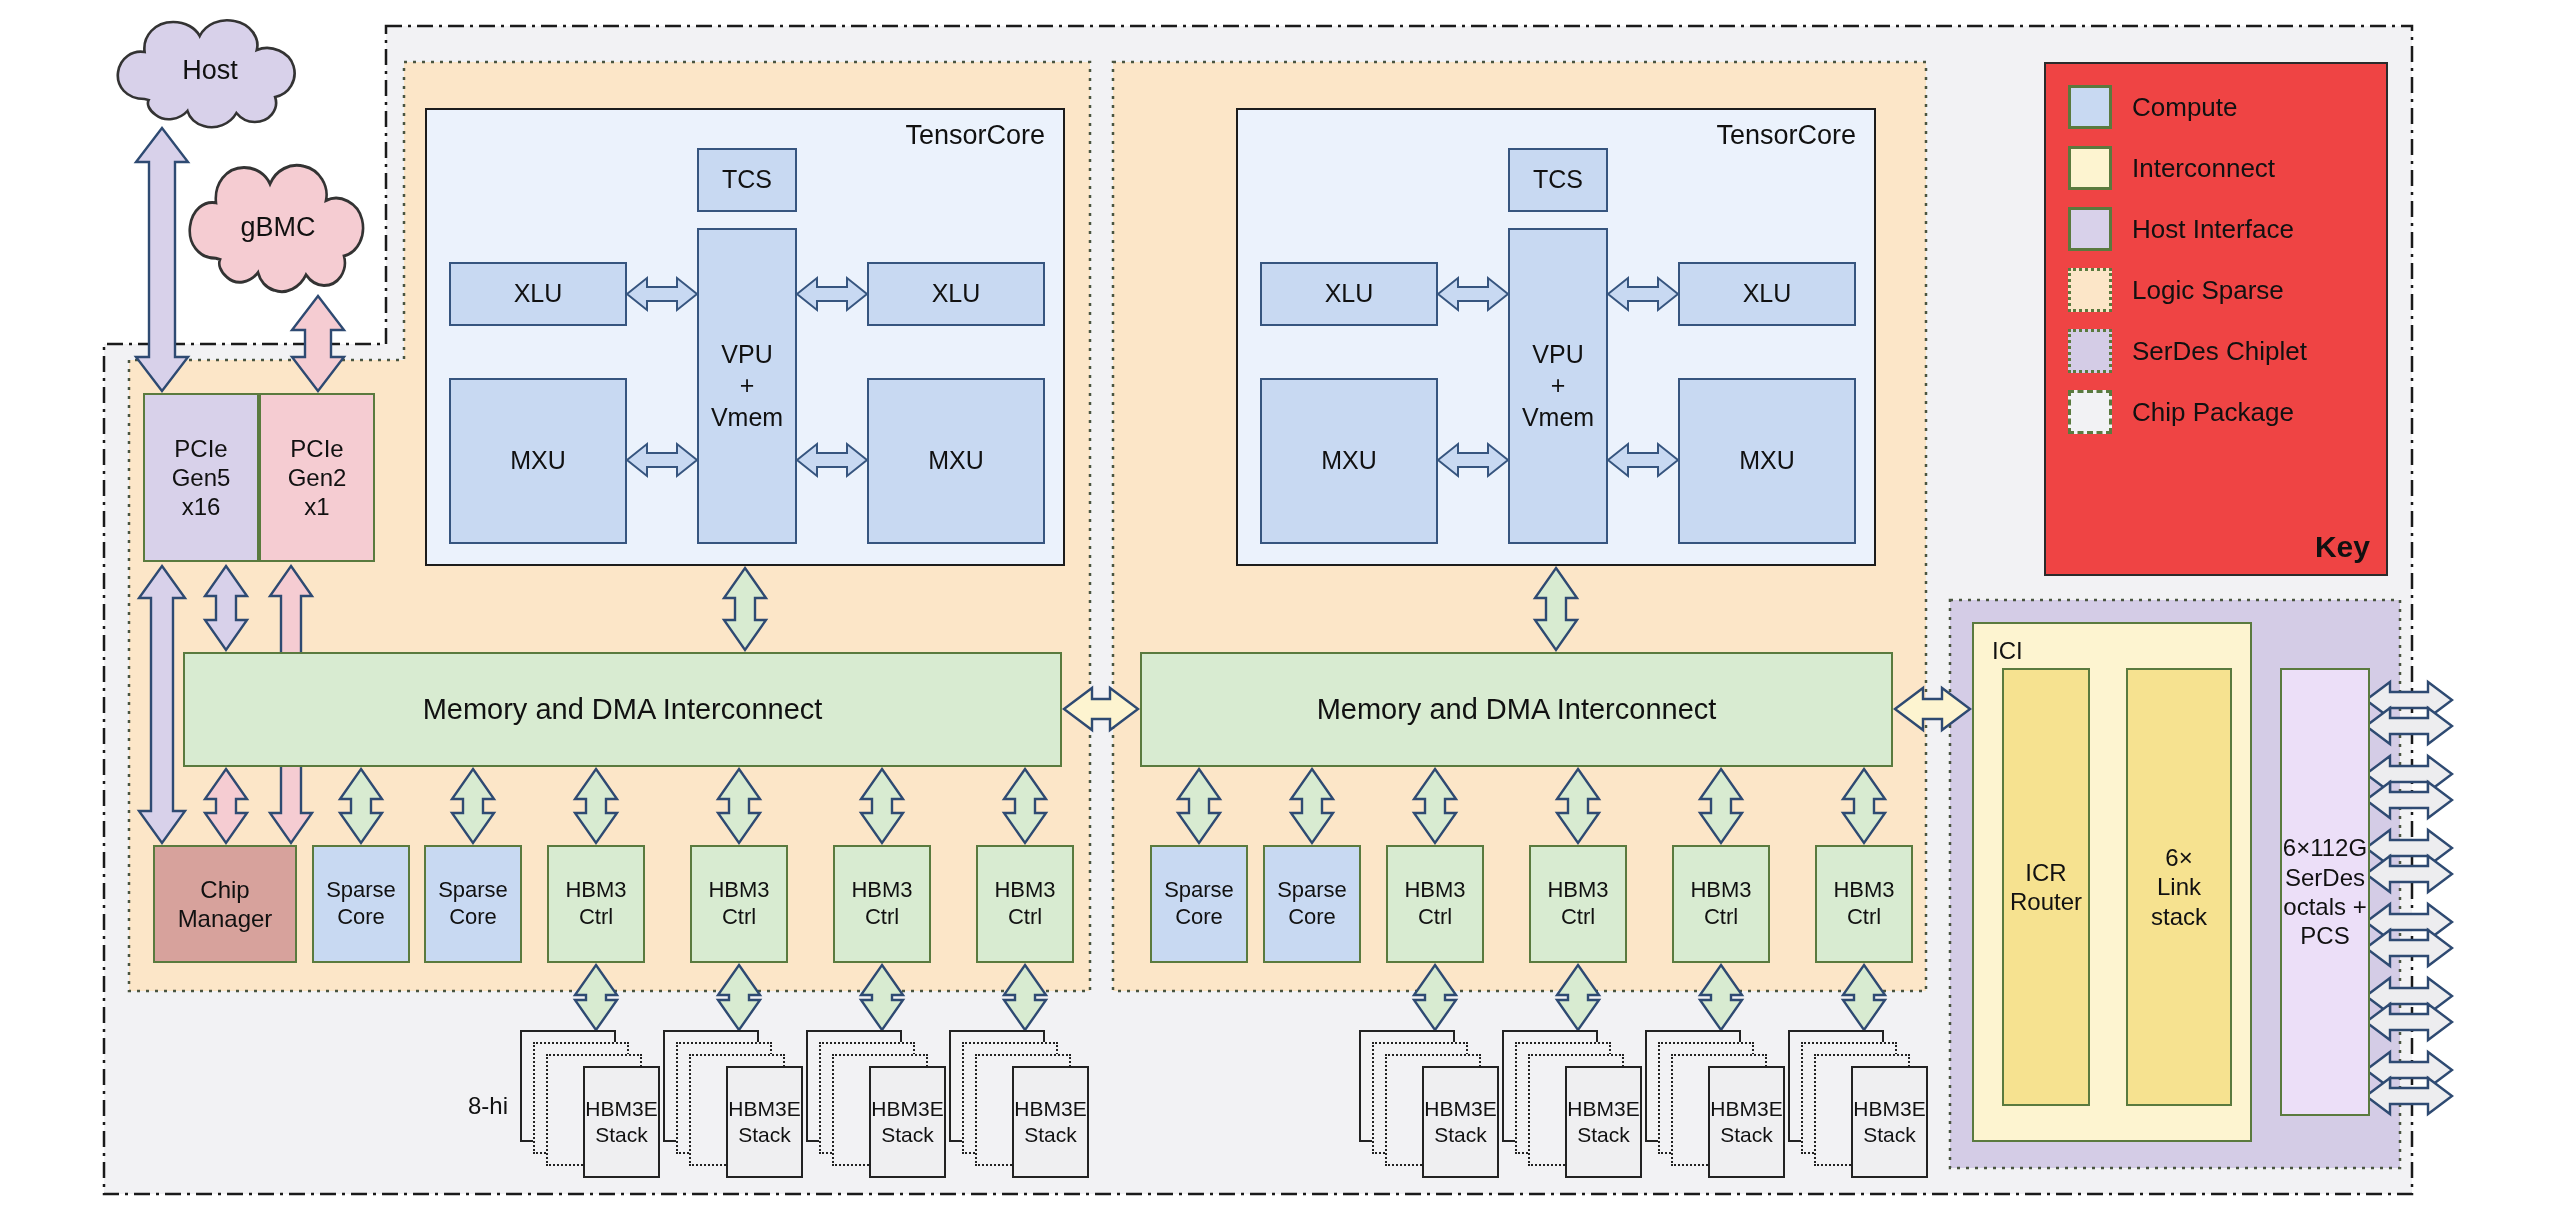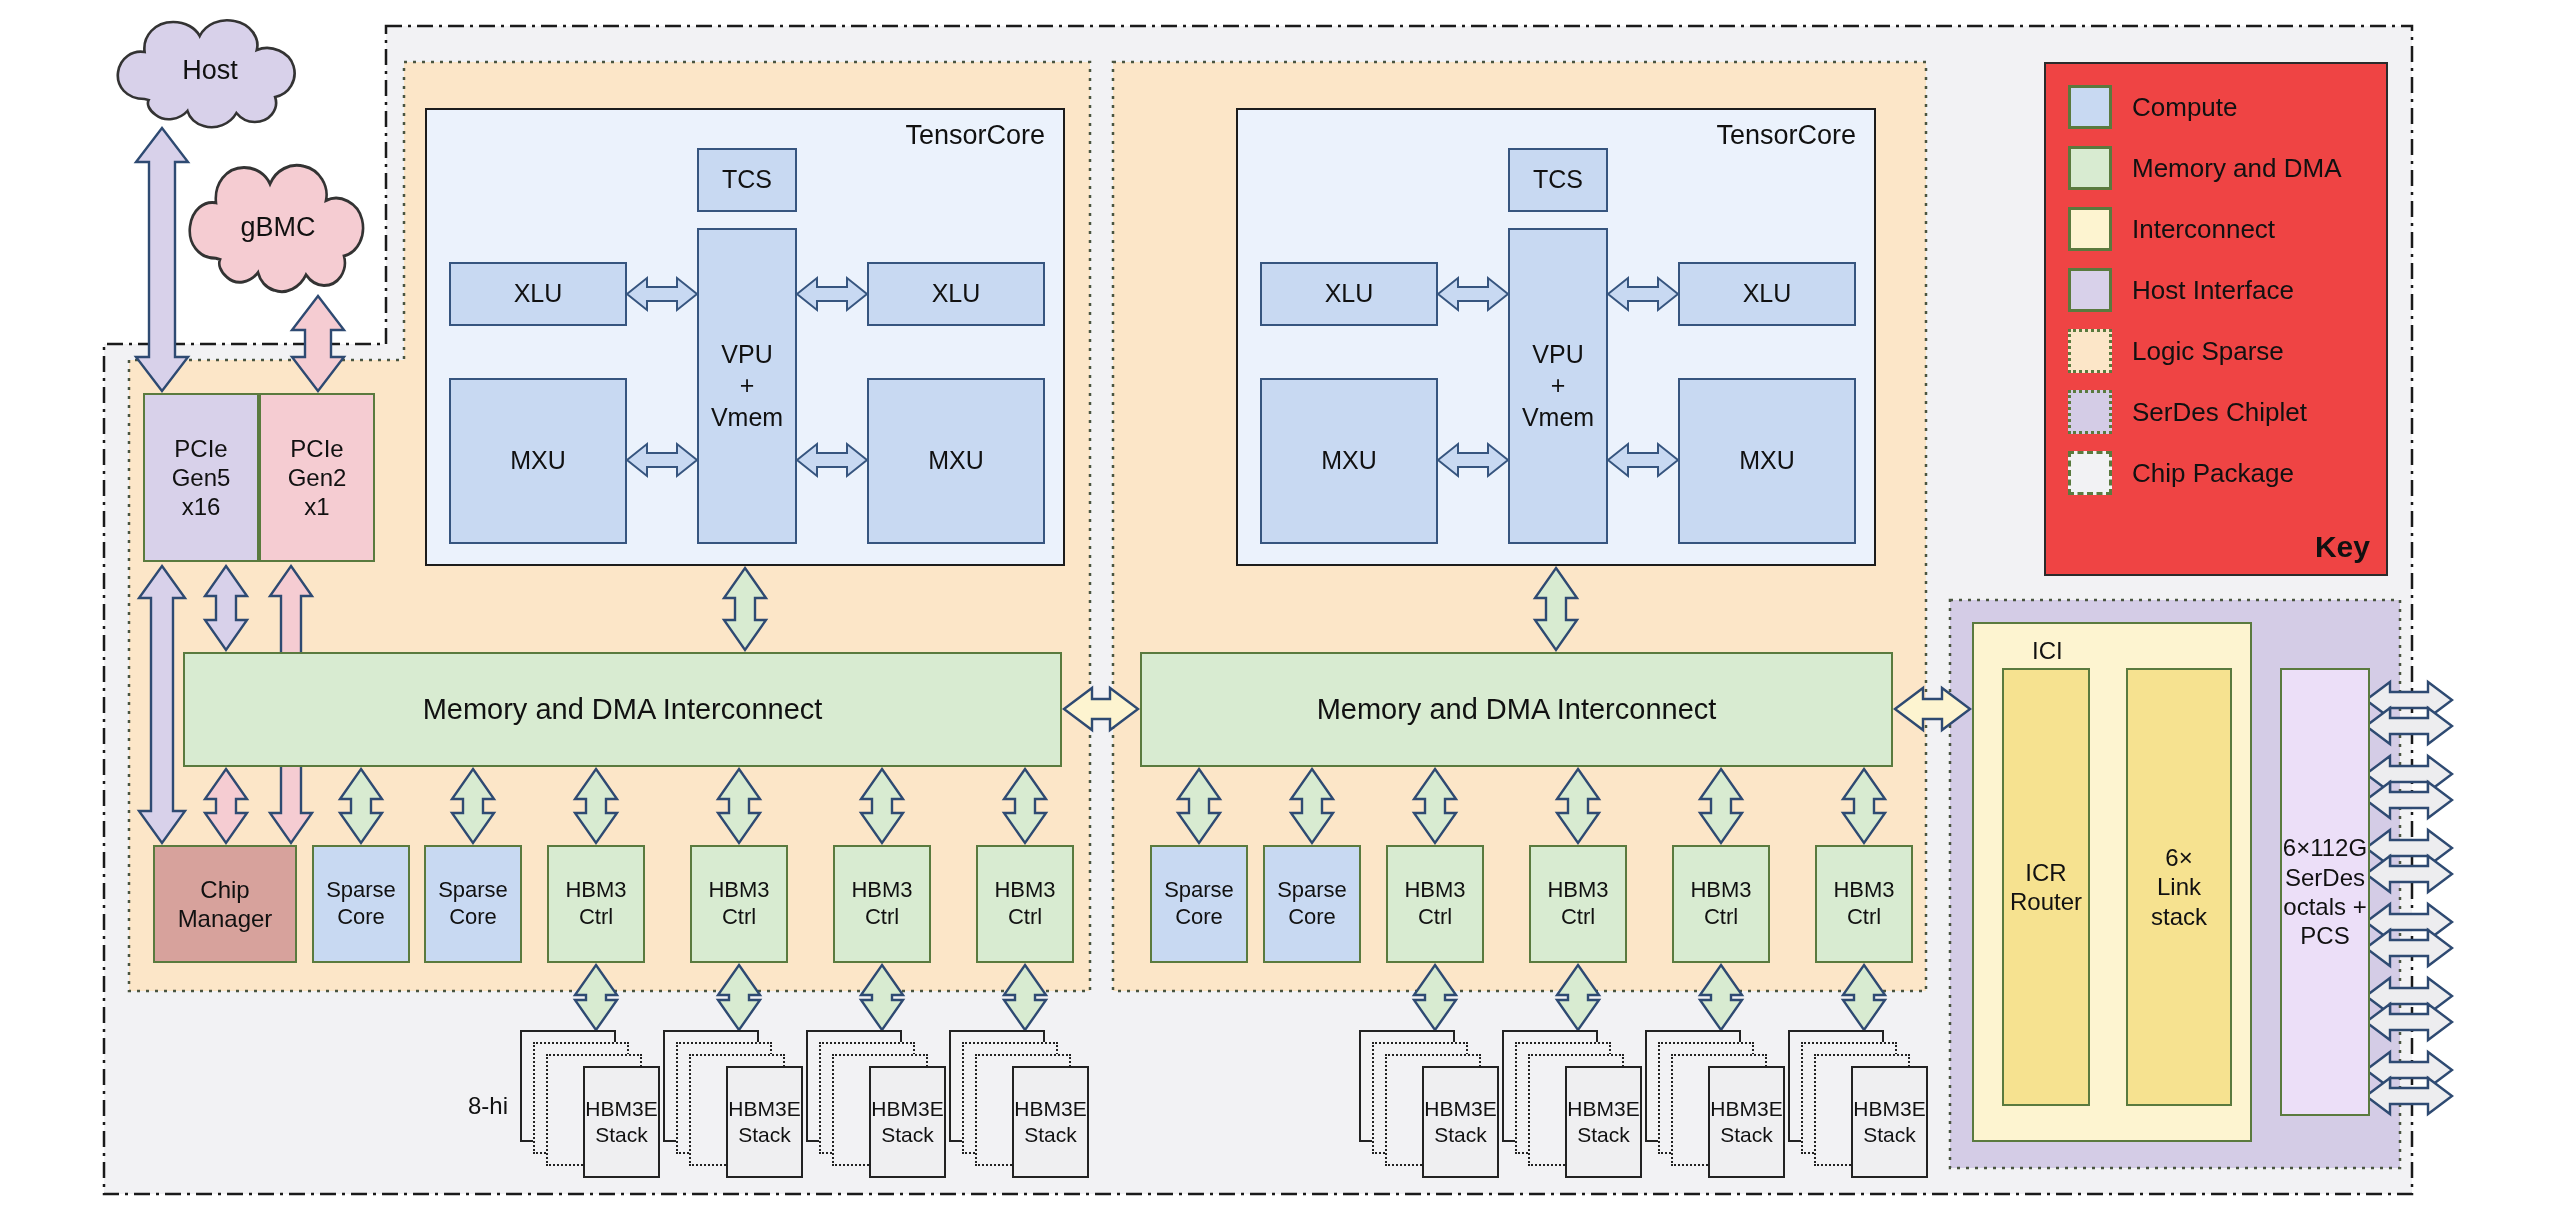--- a/index.html
+++ b/index.html
@@ -248,43 +248,39 @@
       <div class="stack-unit" style="left: 1788px; top: 1030px; width: 140px; height: 150px;">
         <div class="stack-layer" style="left: 0px; top: 0px; border: 2.2px solid rgb(34, 34, 34);"></div>
         <div class="stack-layer" style="left: 13px; top: 12px; border: 2.2px dotted rgb(34, 34, 34);"></div>
         <div class="stack-layer" style="left: 26px; top: 24px; border: 2.2px dotted rgb(34, 34, 34);"></div>
         <div class="stack-front" style="left: 39px; top: 36px;">HBM3E
 Stack</div>
       </div>
     </div>
 
   <div class="bx" style="left:1972px;top:622px;width:280px;height:520px;background:var(--interconnect_fill);align-items:flex-start;justify-content:flex-start;">
-    <div class="lbl" style="left:18px;top:12px;font-size:24px;margin-left:40px;">ICI</div>
+    <div class="lbl" style="left:18px;top:12px;font-size:24px;">ICI</div>
     <div class="bx" style="left:28px;top:44px;width:88px;height:438px;background:var(--interconnect_inner_fill);font-size:24px;">ICR
 Router</div>
     <div class="bx" style="left:152px;top:44px;width:106px;height:438px;background:var(--interconnect_inner_fill);font-size:24px;">6×
 Link
 stack</div>
   </div>
 
   <div class="bx" style="left:2280px;top:668px;width:90px;height:448px;background:var(--serdes_block_fill);font-size:24px;">6×112G
 SerDes
 octals +
 PCS</div>
 
   <div class="legend">
     <div class="legend-row">
         <div class="sw sw-compute"></div>
         <div class="lab">Compute</div>
       </div>
     <div class="legend-row">
-        <div class="sw sw-memory"></div>
-        <div class="lab">Memory and DMA</div>
-      </div>
-    <div class="legend-row">
         <div class="sw sw-interconnect"></div>
         <div class="lab">Interconnect</div>
       </div>
     <div class="legend-row">
         <div class="sw sw-host"></div>
         <div class="lab">Host Interface</div>
       </div>
     <div class="legend-row">
         <div class="sw sw-logic-chiplet"></div>
         <div class="lab">Logic Sparse</div>

